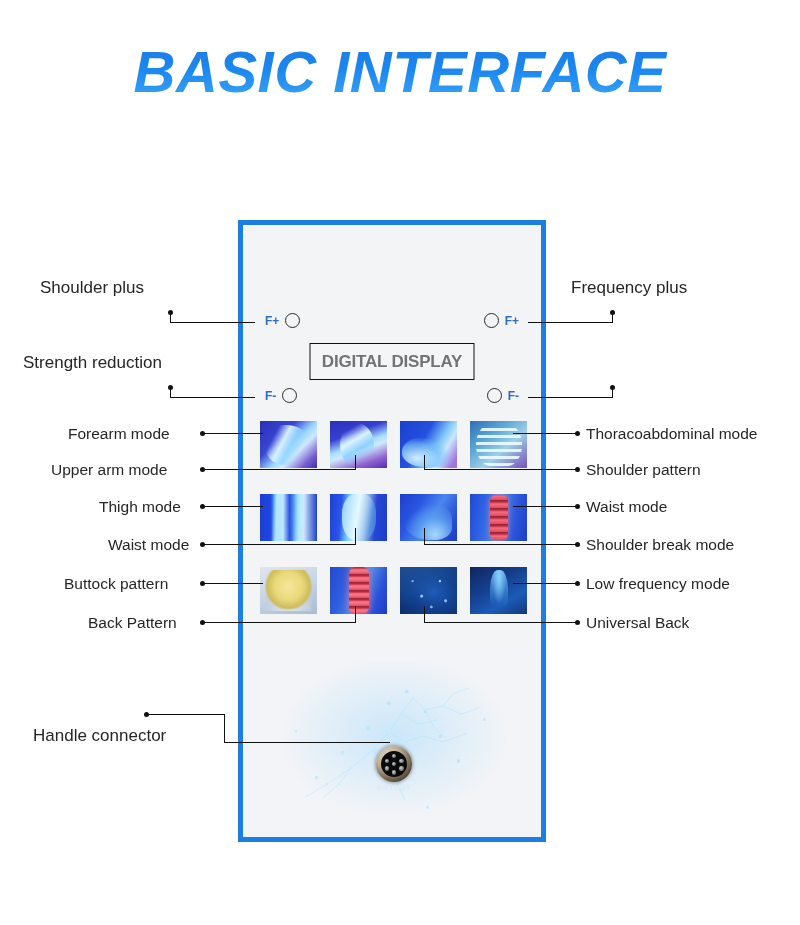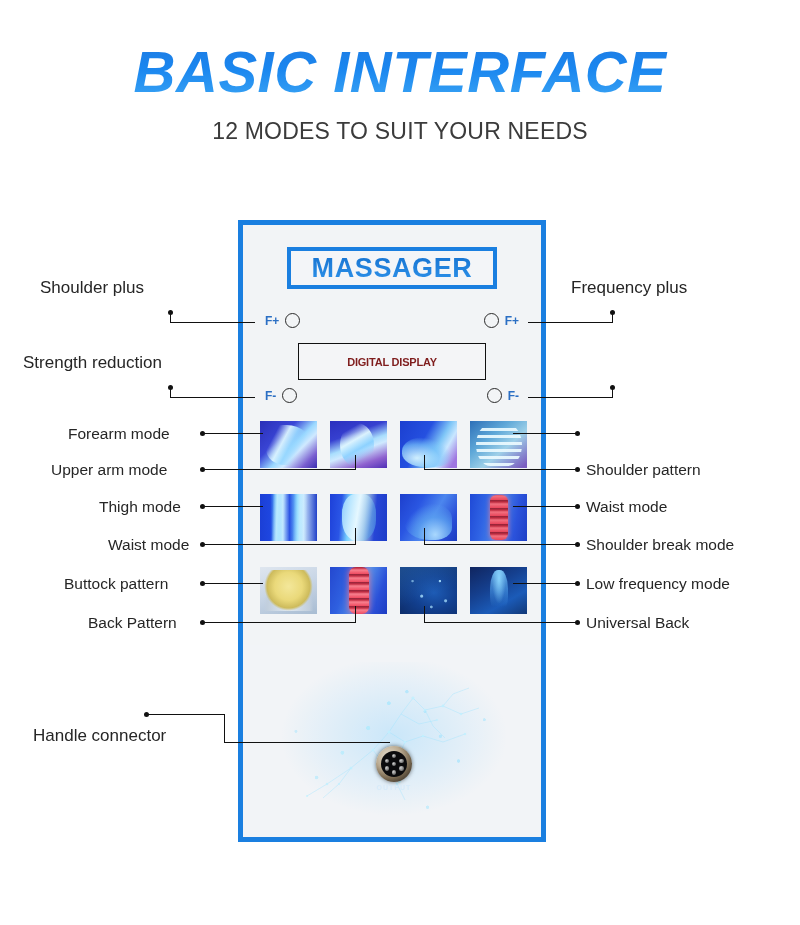--- a/index.html
+++ b/index.html
@@ -94,30 +94,30 @@
     width: 15px; height: 15px;
     border: 1.6px solid #2a2a2a;
     border-radius: 50%;
     background: #f2f4f6;
   }
 
   .digital-display {
     position: absolute;
     left: 50%; top: 118px;
     transform: translateX(-50%);
-    width: 188px; height: 37px;
+    width: 165px; height: 37px;
     border: 1.6px solid #111;
     background: #f4f5f7;
     display: flex;
     align-items: center;
     justify-content: center;
-    font-size: 11px;
+    font-size: 17px;
     font-weight: bold;
     letter-spacing: -0.2px;
-    color: #7f1d1d;
+    color: #737373;
   }
 
   
   .mode-grid {
     position: absolute;
     left: 17px; top: 196px;
     width: 266px;
     display: grid;
     grid-template-columns: repeat(4, 57px);
     grid-template-rows: repeat(3, 47px);
@@ -276,29 +276,25 @@
     background: #111;
     border-radius: 50%;
   }
 </style>
 </head>
 <body>
 
 <div id="page">
 
   <div class="title">BASIC INTERFACE</div>
-  <div class="subtitle">12 MODES TO SUIT YOUR NEEDS</div>
 
   <div class="device">
 
     <div class="device-top">
 
-      <div class="massager-box">
-        <span class="massager-text">MASSAGER</span>
-      </div>
 
       <div class="btn-row left fplus">
         <span class="btn-label">F+</span>
         <span class="btn-circle"></span>
       </div>
 
       <div class="btn-row right fplus">
         <span class="btn-circle"></span>
         <span class="btn-label">F+</span>
       </div>
@@ -474,20 +470,21 @@
     <span class="v" style="left:612px; top:312px; height:11px;"></span>
     <span class="dot" style="left:610px; top:310px;"></span>
   </div>
 
   <div class="lead">
     <span class="h" style="left:528px; top:397px; width:85px;"></span>
     <span class="v" style="left:612px; top:387px; height:11px;"></span>
     <span class="dot" style="left:610px; top:385px;"></span>
   </div>
 
+  <div class="callout right-side" style="left:586px; top:425px;">Thoracoabdominal mode</div>
   <div class="lead">
     <span class="h" style="left:513px; top:433px; width:64px;"></span>
     <span class="dot" style="left:575px; top:431px;"></span>
   </div>
 
   <div class="callout right-side" style="left:586px; top:461px;">Shoulder pattern</div>
   <div class="lead">
     <span class="v" style="left:424px; top:455px; height:15px;"></span>
     <span class="h" style="left:424px; top:469px; width:153px;"></span>
     <span class="dot" style="left:575px; top:467px;"></span>

